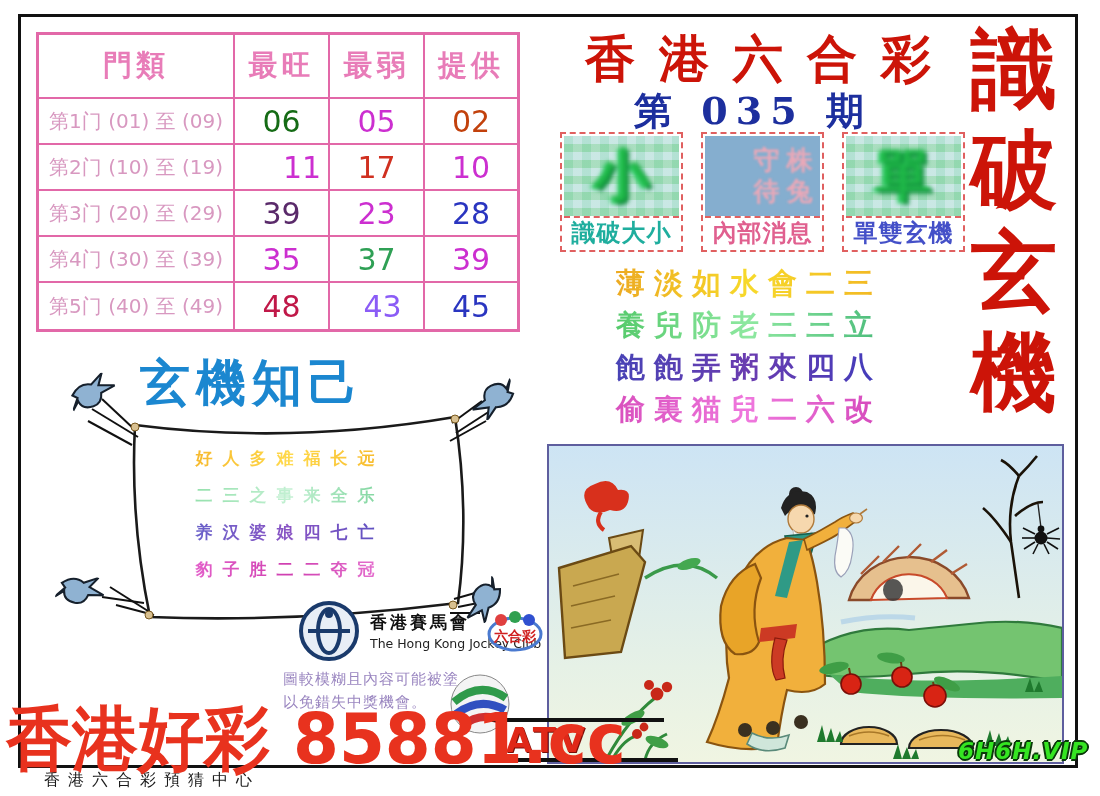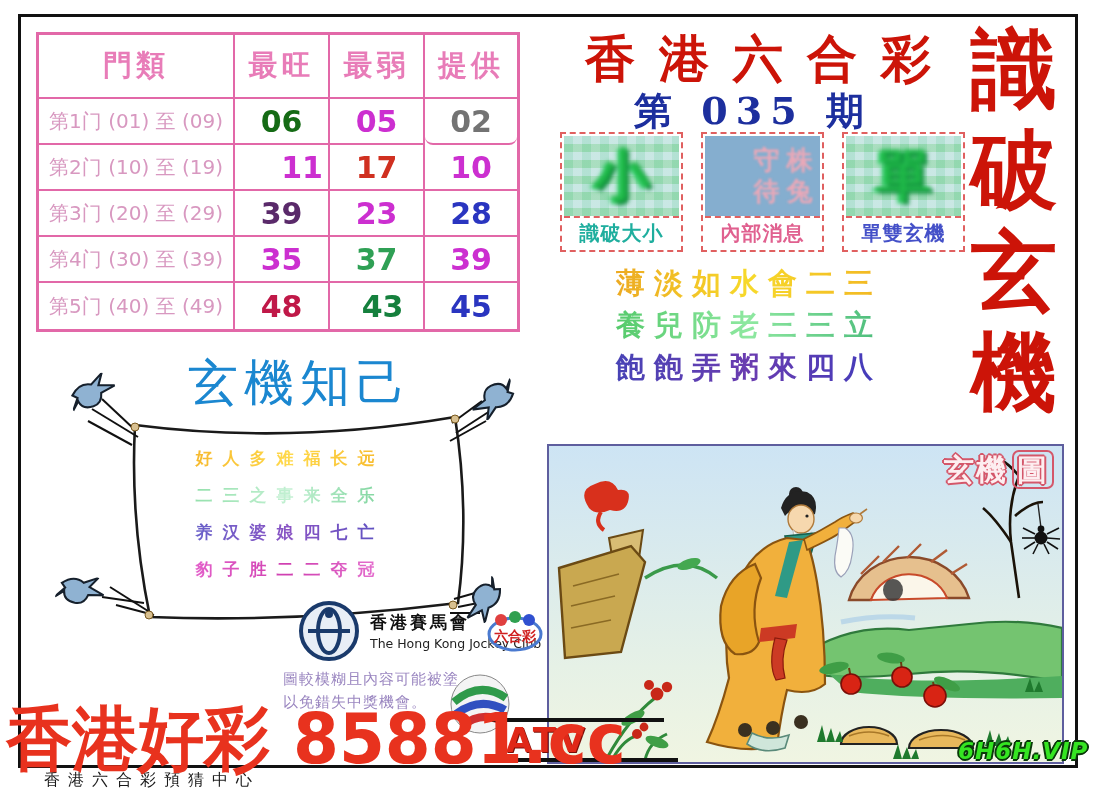--- a/index.html
+++ b/index.html
@@ -10,25 +10,25 @@
   
   .stats{position:absolute;left:36px;top:32px;border:3px solid #e268a8;display:grid;
          grid-template-columns:196px 95px 95px 92px;grid-template-rows:64px repeat(5,46px);
          background:#fff;}
   .stats>div{border-right:2px solid #e268a8;border-bottom:2px solid #e268a8;
              display:flex;align-items:center;justify-content:center;}
   .stats>div:nth-child(4n){border-right:none;}
   .stats>div:nth-child(n+21){border-bottom:none;}
   .th{font-size:29px;color:#e87cb8;font-weight:bold;letter-spacing:4px;}
   .rl{font-size:20px;color:#d898c0;white-space:nowrap;}
-  .num{font-size:30px;font-weight:bold;}
-
-  
-  .mystery-title{position:absolute;left:140px;top:350px;width:320px;text-align:center;
-                 font-size:50px;font-weight:normal;color:#1b87d0;letter-spacing:6px;}
+  .num{font-size:30px;font-weight:normal;}
+
+  
+  .mystery-title{position:absolute;left:140px;top:350px;width:320px;
+                 font-size:50px;font-weight:bold;color:#1b87d0;letter-spacing:6px;}
   .banner-svg{position:absolute;left:30px;top:345px;width:500px;height:300px;}
   .banner-lines{position:absolute;left:140px;top:440px;width:300px;text-align:center;
                 font-weight:bold;font-size:17px;letter-spacing:10px;line-height:37px;}
   .banner-lines div{white-space:nowrap;}
   .b1{color:#f2a81e;} .b2{color:#6fcf90;} .b3{color:#5668cc;} .b4{color:#ee72d8;}
   .p1{color:#e8951e;} .p2{color:#3dbd55;text-align:center;} .p3{color:#3946b8;} .p4{color:#cf3fb0;}
   @supports (-webkit-background-clip:text){
     .grad{-webkit-background-clip:text;background-clip:text;color:transparent;}
     .b1{background-image:linear-gradient(90deg,#f2a81e,#ffd94a,#f2a81e);}
     .b2{background-image:linear-gradient(90deg,#7cd898,#c2f0d2,#56c47e);}
@@ -69,21 +69,21 @@
   .tip-img{height:80px;display:flex;align-items:center;justify-content:center;overflow:hidden;}
   .bg-mosaic{background-color:#cfe6d8;background-image:
      repeating-linear-gradient(0deg,rgba(110,205,150,.40) 0 8px,rgba(190,228,240,.40) 8px 16px),
      repeating-linear-gradient(90deg,rgba(130,215,165,.45) 0 9px,rgba(215,240,228,.35) 9px 18px);}
   .bg-blue{background:#85aecf;padding-left:48px;}
   .glyph-green{font-size:56px;font-weight:bold;color:#1fb848;filter:blur(2px);
                text-shadow:3px 3px 0 #0e8a3a,-3px 2px 0 #35d06a;}
   .glyph-pink{font-size:26px;font-weight:bold;color:#e8a8b8;width:66px;line-height:31px;
               letter-spacing:7px;text-align:center;filter:blur(.8px);}
   .tip-label{height:30px;border-top:2px dashed #e06060;display:flex;align-items:center;
-             justify-content:center;font-size:20px;font-weight:bold;letter-spacing:1px;}
+             justify-content:center;font-size:24px;font-weight:bold;letter-spacing:1px;}
   .poems{position:absolute;left:558px;top:262px;width:382px;text-align:center;font-size:29px;
          font-weight:bold;letter-spacing:9px;line-height:42px;}
   .poems div{white-space:nowrap;}
 
   
   .painting{position:absolute;left:547px;top:444px;width:513px;height:316px;
             border:2px solid #5e5e9e;overflow:hidden;background:#dbeaf3;z-index:10;}
   .painting-label{position:absolute;right:8px;top:4px;z-index:5;font-size:30px;font-weight:bold;
     color:#fdeef0;letter-spacing:2px;
     text-shadow:2px 0 #d4576a,-2px 0 #d4576a,0 2px #d4576a,0 -2px #d4576a,
@@ -107,40 +107,40 @@
 
   <div class="stats">
     <div class="th">門類</div>
     <div class="th">最旺</div>
     <div class="th">最弱</div>
     <div class="th">提供</div>
 
     <div class="rl">第1门 (01) 至 (09)</div>
     <div class="num" style="color: rgb(21, 107, 21);">06</div>
     <div class="num" style="color: rgb(204, 47, 208);">05</div>
-    <div class="num" style="color: #737373; border-radius: 8px;">02</div>
+    <div class="num" style="color: #c2410c;">02</div>
 
     <div class="rl">第2门 (10) 至 (19)</div>
     <div class="num" style="color: rgb(204, 47, 208); padding-left: 41px;">11</div>
     <div class="num" style="color: rgb(208, 48, 32);">17</div>
     <div class="num" style="color: rgb(204, 47, 208);">10</div>
 
     <div class="rl">第3门 (20) 至 (29)</div>
     <div class="num" style="color: rgb(90, 42, 106);">39</div>
     <div class="num" style="color: rgb(204, 47, 208);">23</div>
     <div class="num" style="color: rgb(42, 53, 192);">28</div>
 
     <div class="rl">第4门 (30) 至 (39)</div>
     <div class="num" style="color: rgb(204, 47, 208);">35</div>
     <div class="num" style="color: rgb(47, 160, 85);">37</div>
     <div class="num" style="color: rgb(204, 47, 208);">39</div>
 
     <div class="rl">第5门 (40) 至 (49)</div>
     <div class="num" style="color: rgb(192, 24, 72);">48</div>
-    <div class="num" style="color: #15803d; padding-left: 12px;">43</div>
+    <div class="num" style="color: #8b5cf6; padding-left: 12px;">43</div>
     <div class="num" style="color: rgb(42, 53, 192);">45</div>
   </div>
 
   <svg class="banner-svg" viewBox="0 0 500 300">
     <defs>
       <symbol id="bird" viewBox="0 0 40 32">
         <path d="M2,14 Q10,4 20,8 L31,0 L26,10 L40,13 L27,17 Q26,26 18,27 Q8,28 6,20 L0,27 L6,17 Z" fill="#8fb2d2" stroke="#16202c" stroke-width="1.8"></path>
       </symbol>
     </defs>
 
@@ -235,20 +235,21 @@
         <span class="glyph-green">單</span>
       </div>
       <div class="tip-label" style="color: rgb(68, 80, 200);">單雙玄機</div>
     </div>
   </div>
 
   <div class="poems">
     <div class="p1 grad">薄淡如水會二三</div>
     <div class="p2 grad">養兒防老三三立</div>
     <div class="p3 grad">飽飽弄粥來四八</div>
+    <div class="p4 grad">偷裏猫兒二六改</div>
   </div>
 
   <div class="painting">
     <svg width="513" height="316" viewBox="0 0 513 316">
       <defs>
         <linearGradient id="skyg" x1="0" y1="0" x2="0" y2="1">
           <stop offset="0" stop-color="#cde4f4"></stop>
             <stop offset="0.7" stop-color="#e6f1e6"></stop>
           <stop offset="1" stop-color="#f0f5e2"></stop>
         </linearGradient>
@@ -340,23 +341,20 @@
       <path d="M292,298 a28,17 0 0 1 56,0 z" fill="#e8b85c" stroke="#222" stroke-width="2.2"></path>
       <path d="M360,302 a32,18 0 0 1 64,0 z" fill="#e8b85c" stroke="#222" stroke-width="2.2"></path>
       <path d="M300,290 q20,-8 40,0 M370,294 q24,-9 46,0" stroke="#a87828" stroke-width="1.6" fill="none"></path>
       <g fill="#1f7a2e">
         <path d="M268,296 l5,-17 4,17 5,-14 4,14 5,-11 3,11 z"></path>
         <path d="M344,313 l5,-15 4,15 5,-12 4,12 5,-10 3,10 z"></path>
         <path d="M436,300 l5,-16 4,16 5,-13 4,13 5,-10 3,10 z"></path>
         <path d="M476,246 l5,-14 4,14 5,-11 4,11 z"></path>
       </g>
     </svg>
-    <div class="painting-label">
-      <span>玄機</span><span class="boxed">圖</span>
-    </div>
   </div>
 
   <div class="vtitle">
     <div>識</div>
     <div>破</div>
     <div>玄</div>
     <div>機</div>
   </div>
 
   <div class="watermark">香港好彩 85881.cc</div>

